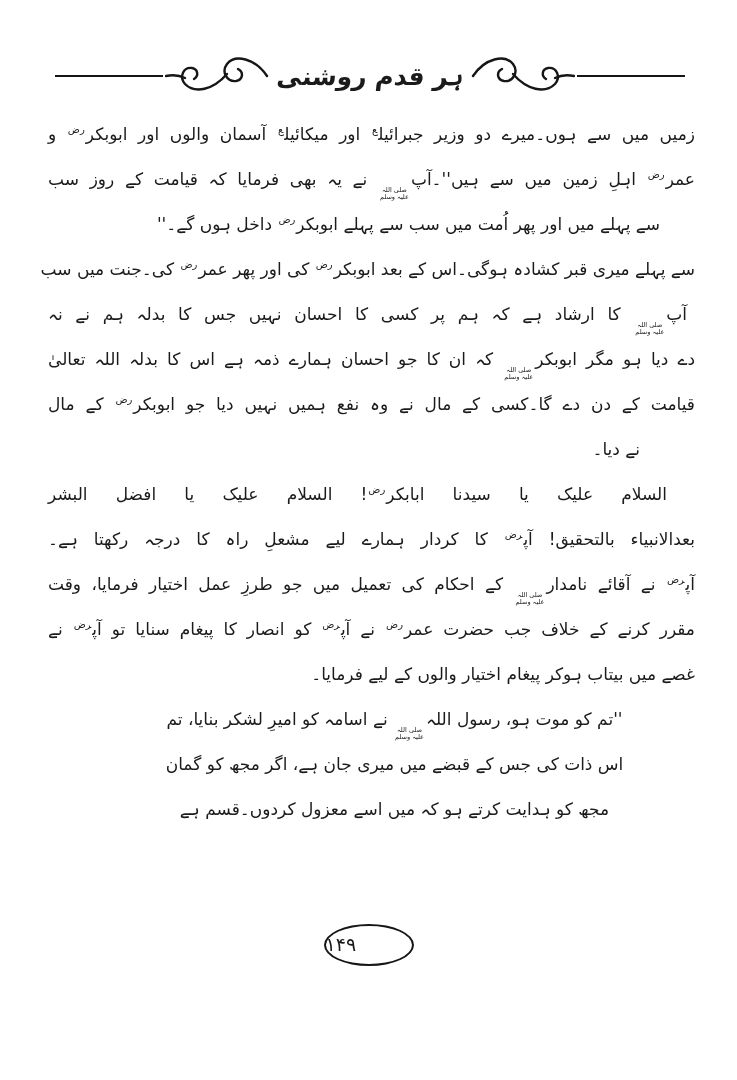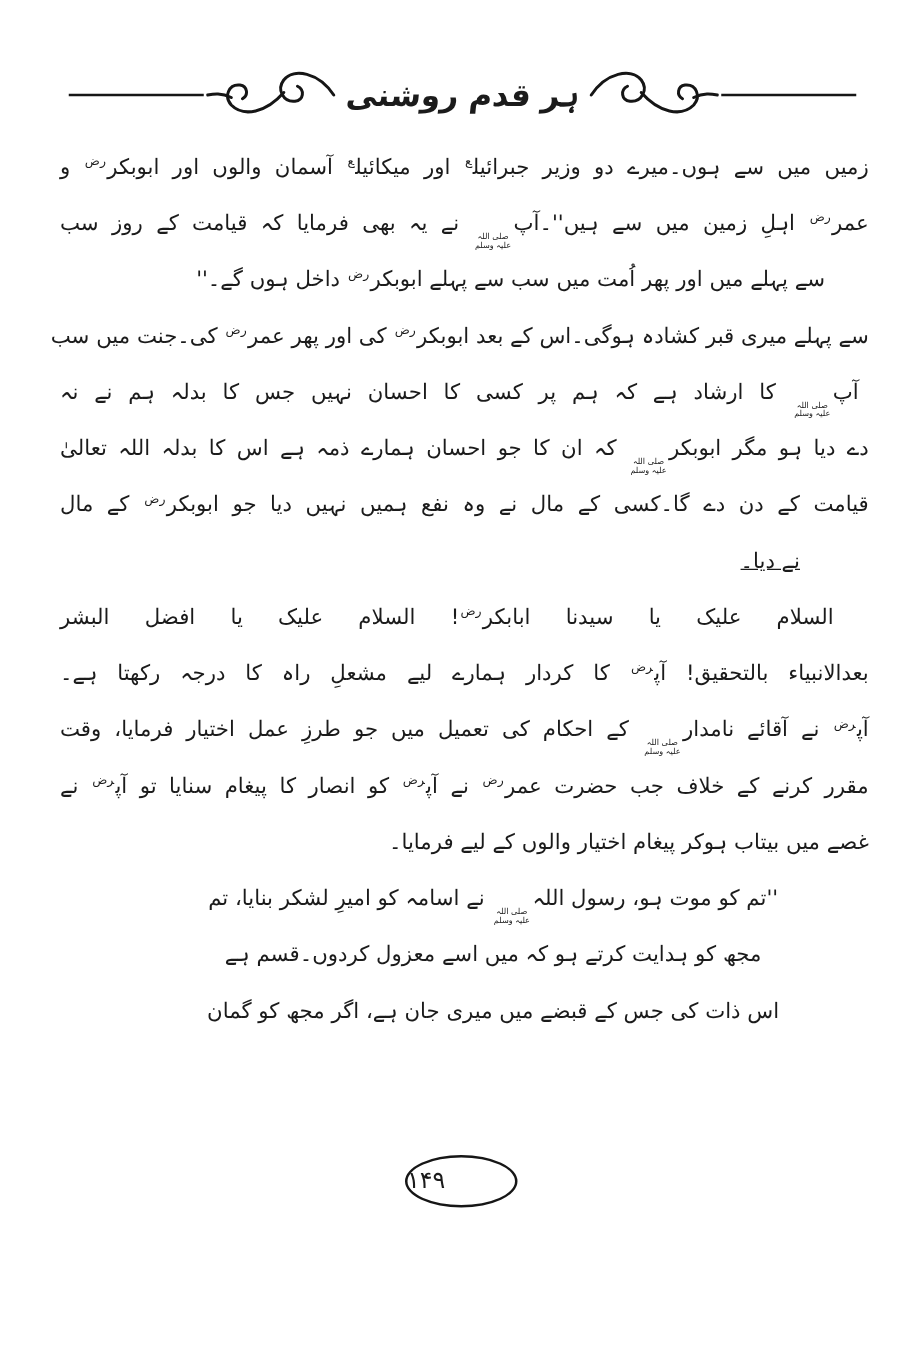--- a/index.html
+++ b/index.html
@@ -26,21 +26,21 @@
   }
   .u-line{
     height:45px;line-height:45px;white-space:nowrap;overflow:visible;
     text-align:justify;text-align-last:justify;
   }
   .u-line.end{text-align:right;text-align-last:right;}
   .u-line.c{text-align:center;text-align-last:center;}
   .pr8{padding-right:8px;}
   .pr28{padding-right:28px;}
   .pr35{padding-right:35px;}
-  .pr55{padding-right:55px;text-decoration:underline;}
+  .pr55{padding-right:55px;}
   .arabic{word-spacing:7px;}
   .quote{margin:0 24px 0 70px;}
   
   .saw{
     display:inline-flex;flex-direction:column;align-items:center;
     font-size:6.5px;line-height:1.15;vertical-align:-7px;margin:0 2px;
   }
   .saw i{font-style:normal;}
   sup.hon{font-size:10px;line-height:0;margin:0 1px;}
   
@@ -98,22 +98,22 @@
           <i>صلی اللہ</i>
           <i>علیہ وسلم</i>
         </span> کے احکام کی تعمیل میں جو طرزِ عمل اختیار فرمایا، وقت</div>
     <div class="u-line">مقرر کرنے کے خلاف جب حضرت عمر<sup class="hon">رض</sup> نے آپ<sup class="hon">رض</sup> کو انصار کا پیغام سنایا تو آپ<sup class="hon">رض</sup> نے</div>
     <div class="u-line end">غصے میں بیتاب ہوکر پیغام اختیار والوں کے لیے فرمایا۔</div>
     <div class="quote">
       <div class="u-line c">''تم کو موت ہو، رسول اللہ<span class="saw">
             <i>صلی اللہ</i>
             <i>علیہ وسلم</i>
           </span> نے اسامہ کو امیرِ لشکر بنایا، تم</div>
+      <div class="u-line c">اس ذات کی جس کے قبضے میں میری جان ہے، اگر مجھ کو گمان</div>
       <div class="u-line c">مجھ کو ہدایت کرتے ہو کہ میں اسے معزول کردوں۔قسم ہے</div>
-      <div class="u-line c">اس ذات کی جس کے قبضے میں میری جان ہے، اگر مجھ کو گمان</div>
     </div>
   </main>
 
   <div class="footer">
     <div class="pagenum">۱۴۹</div>
   </div>
 
 </div>
 
 </body></html>

